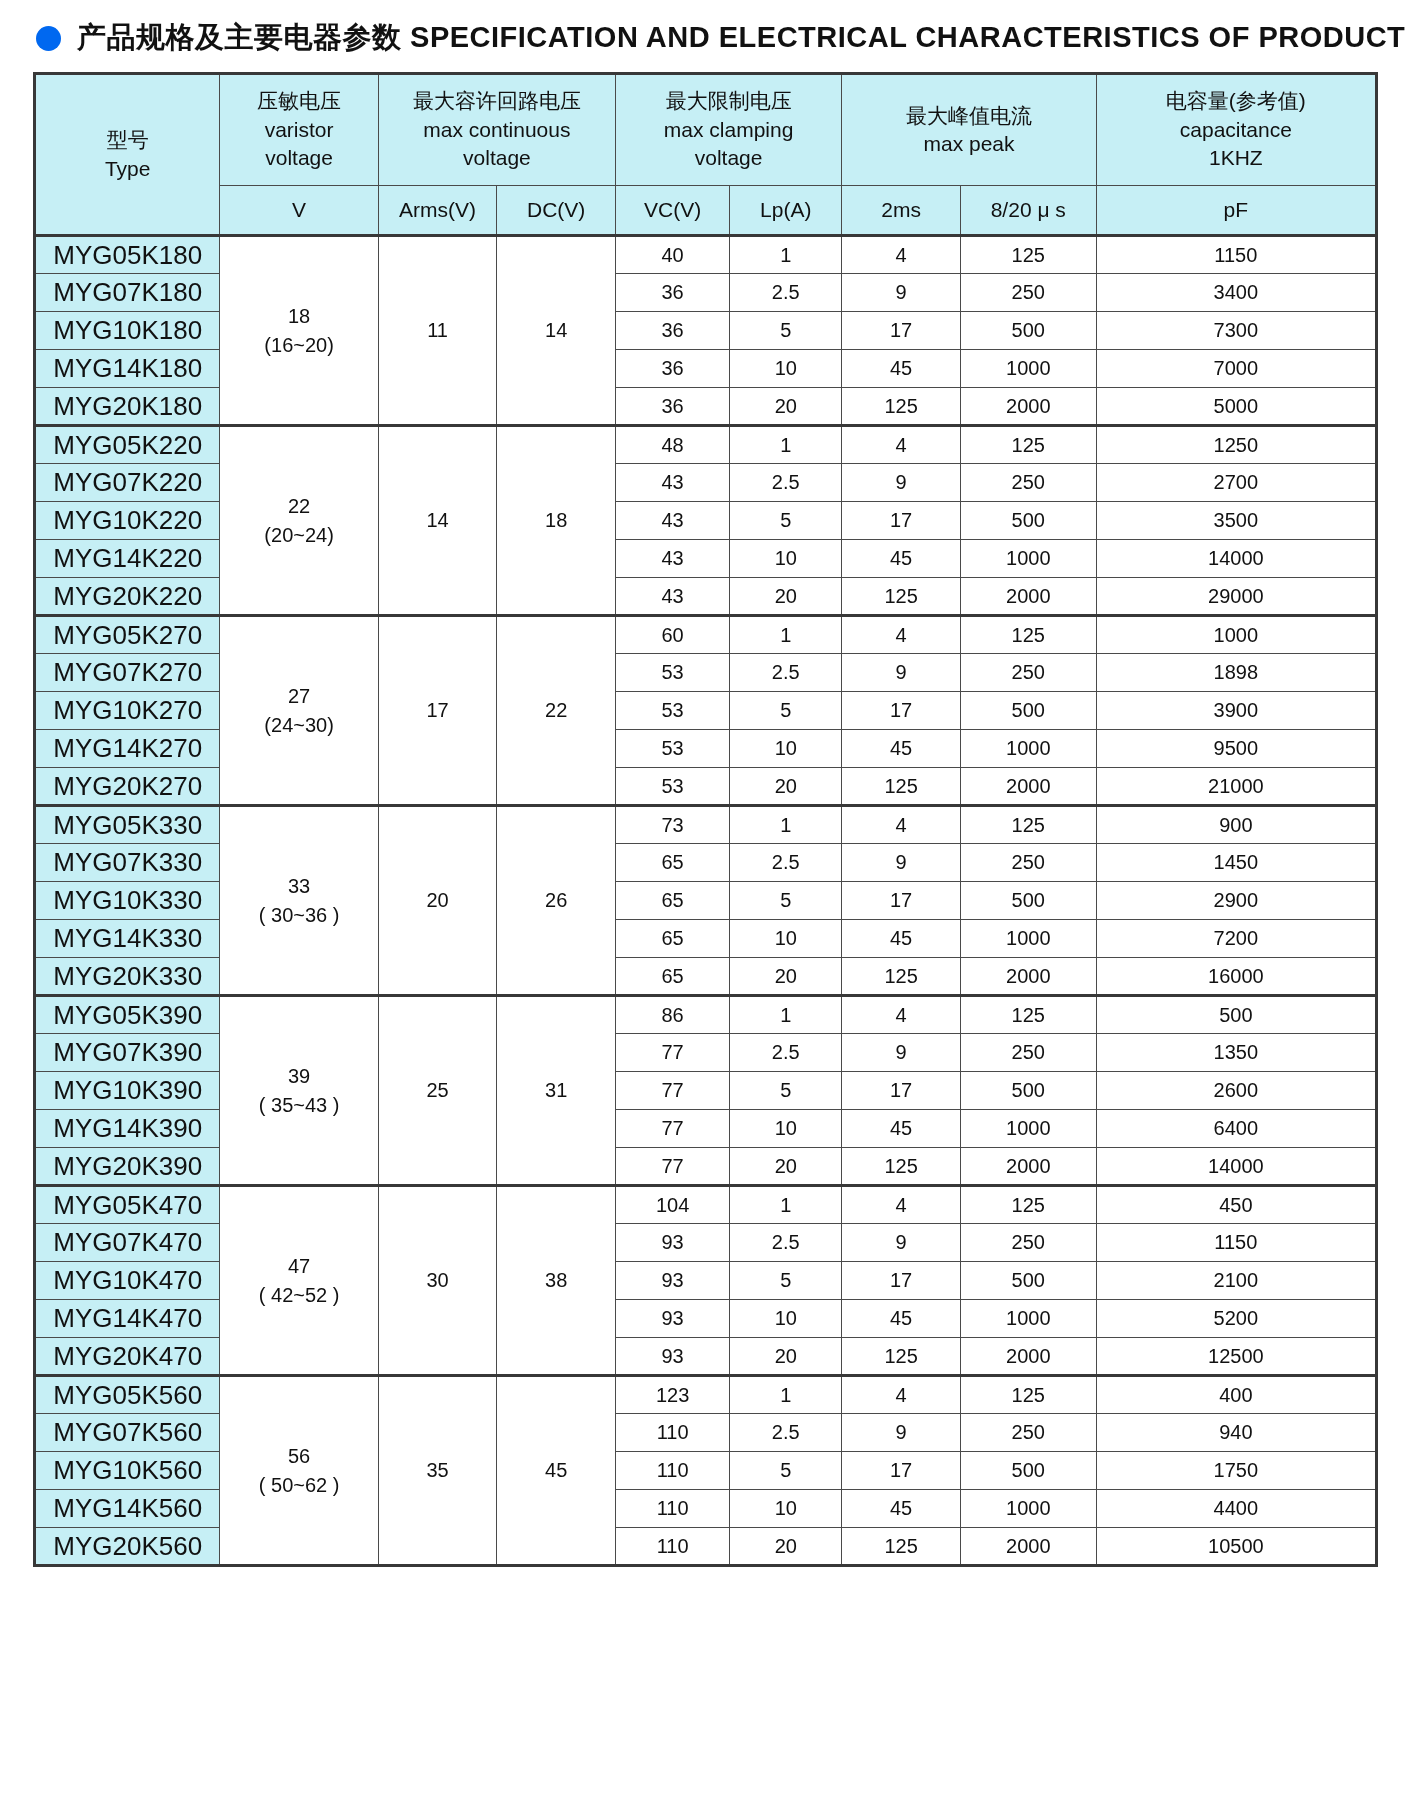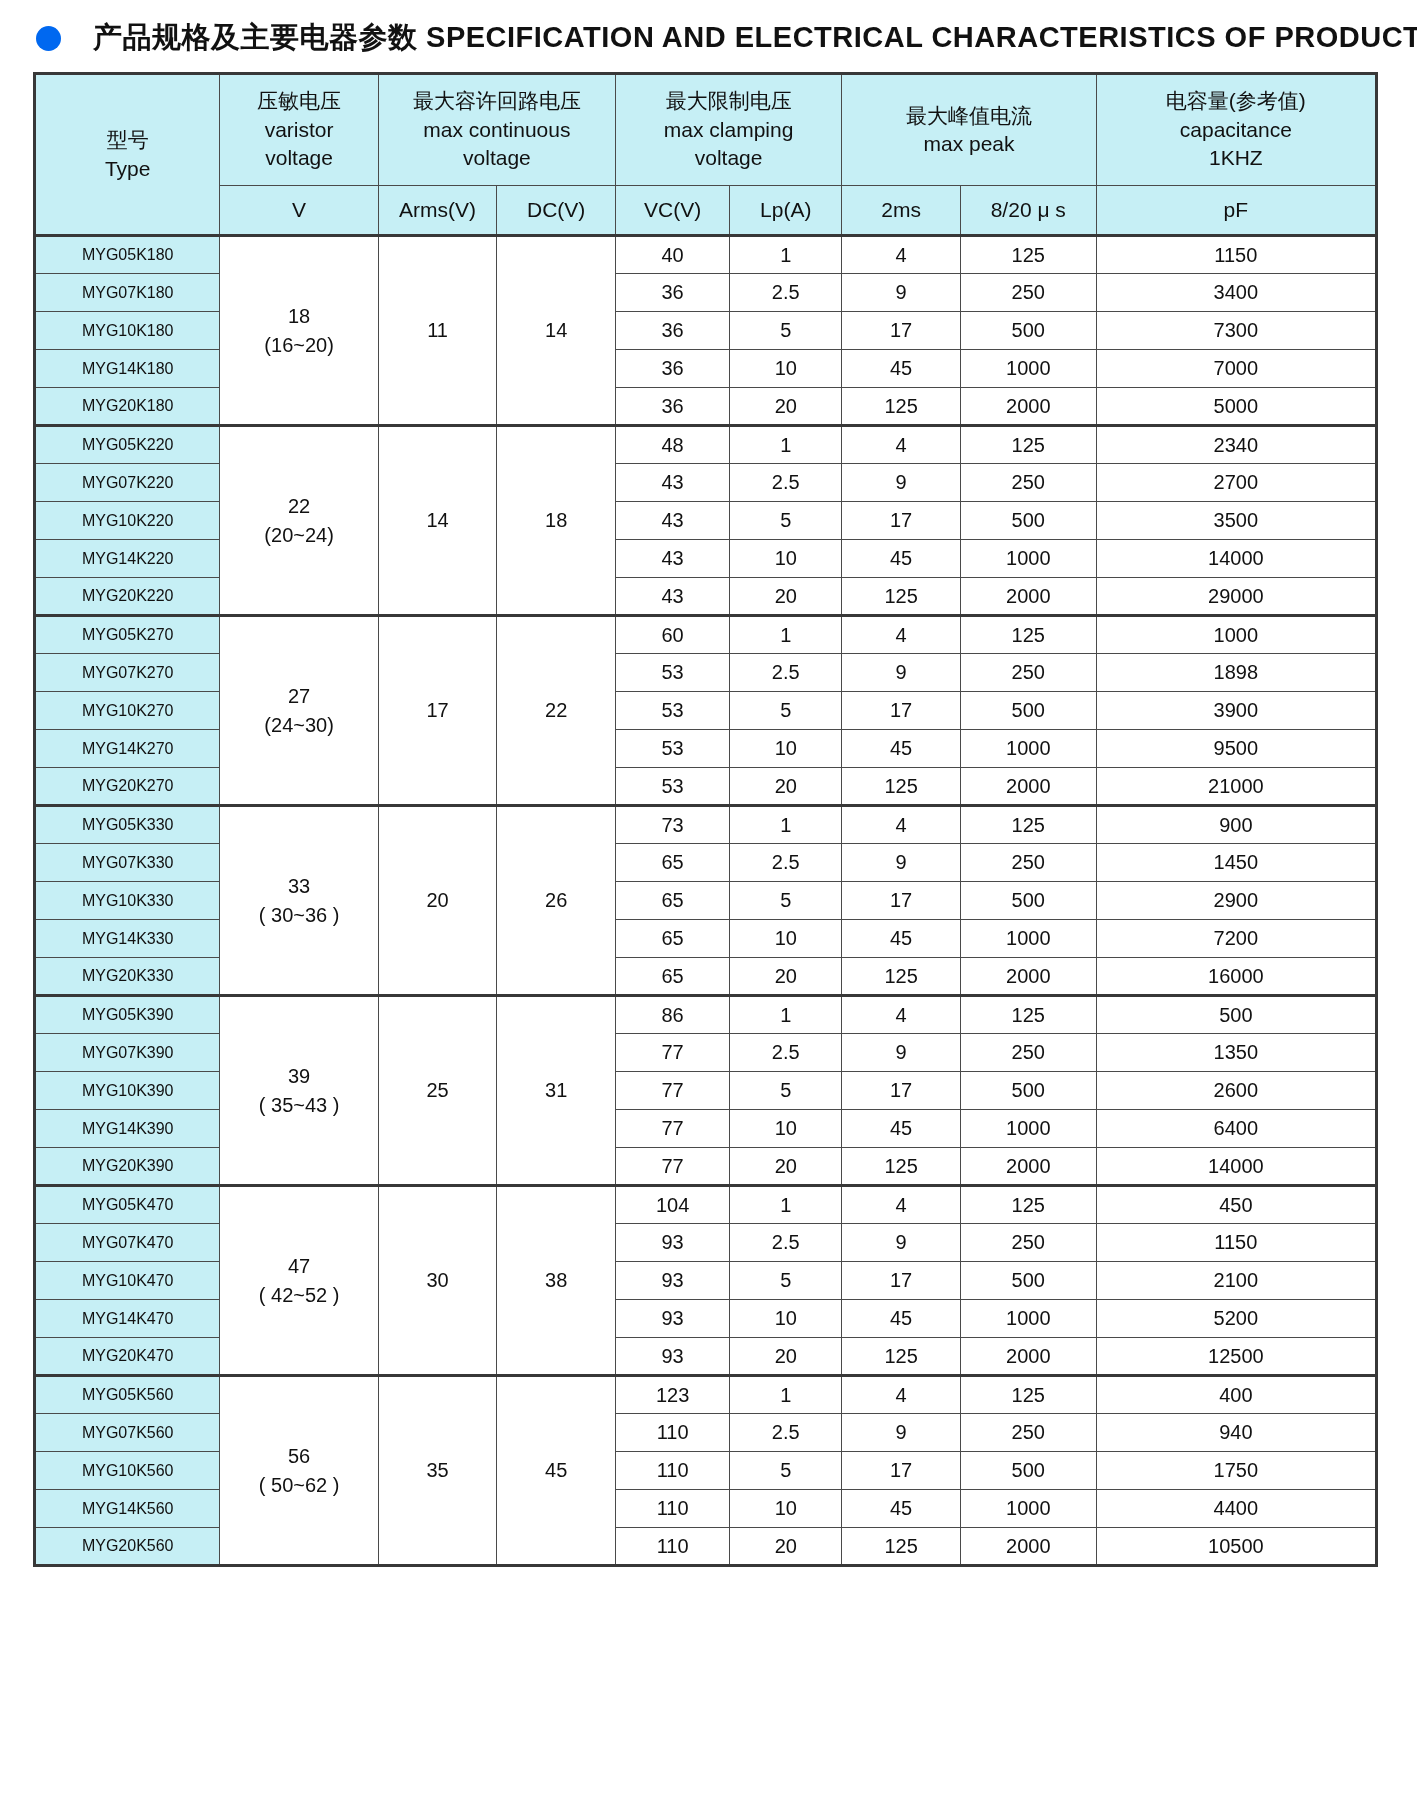--- a/index.html
+++ b/index.html
@@ -12,21 +12,21 @@
   .page {
     position: relative;
     width: 1417px;
     height: 1817px;
     background: #ffffff;
     overflow: hidden;
   }
   .title-bar {
     display: flex;
     align-items: center;
-    gap: 32px;
+    gap: 16px;
     margin: 16px 0 0 36px;
     height: 44px;
   }
   .bullet {
     width: 25px;
     height: 25px;
     border-radius: 50%;
     background: #0068f0;
     flex: 0 0 auto;
   }
@@ -59,21 +59,21 @@
   tr.row-head1 { height: 112px; }
   tr.row-units { height: 50px; }
   tr.row-units th { border-bottom: 3px solid #383838; }
   tbody tr { height: 38px; }
   tbody td {
     background: #ffffff;
     font-size: 20px;
   }
   tbody td.type-cell {
     background: #c6eff5;
-    font-size: 16px;
+    font-size: 26px;
   }
   tr.group-start td { border-top: 3px solid #383838; }
   .preline { white-space: pre-line; }
   tbody td.merge-cell { font-size: 20px; line-height: 1.45; }
 </style>
 </head>
 <body>
 
 <div class="page">
 
@@ -172,21 +172,21 @@
         <tr class="group-start">
           <td class="type-cell">MYG05K220</td>
           <td class="merge-cell preline" rowspan="5">22
 (20~24)</td>
           <td class="merge-cell" rowspan="5">14</td>
           <td class="merge-cell" rowspan="5">18</td>
           <td>48</td>
           <td>1</td>
           <td>4</td>
           <td>125</td>
-          <td>2340</td>
+          <td>1250</td>
         </tr>
         <tr>
           <td class="type-cell">MYG07K220</td>
           <td>43</td>
           <td>2.5</td>
           <td>9</td>
           <td>250</td>
           <td>2700</td>
         </tr>
         <tr>

